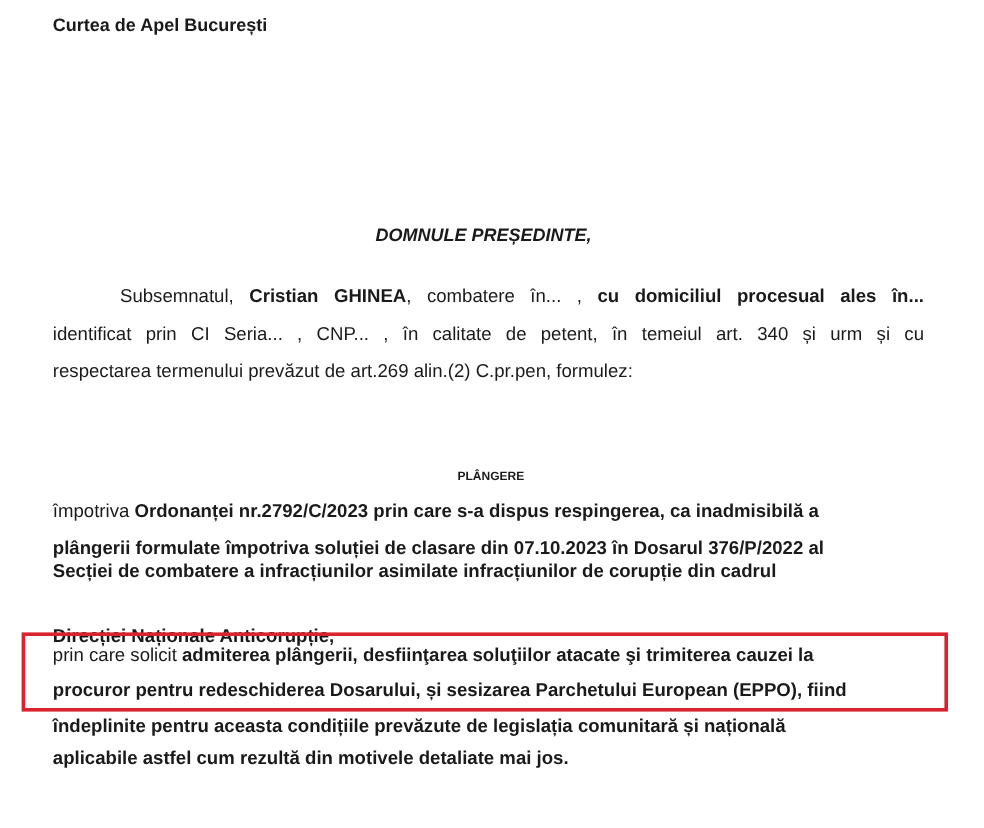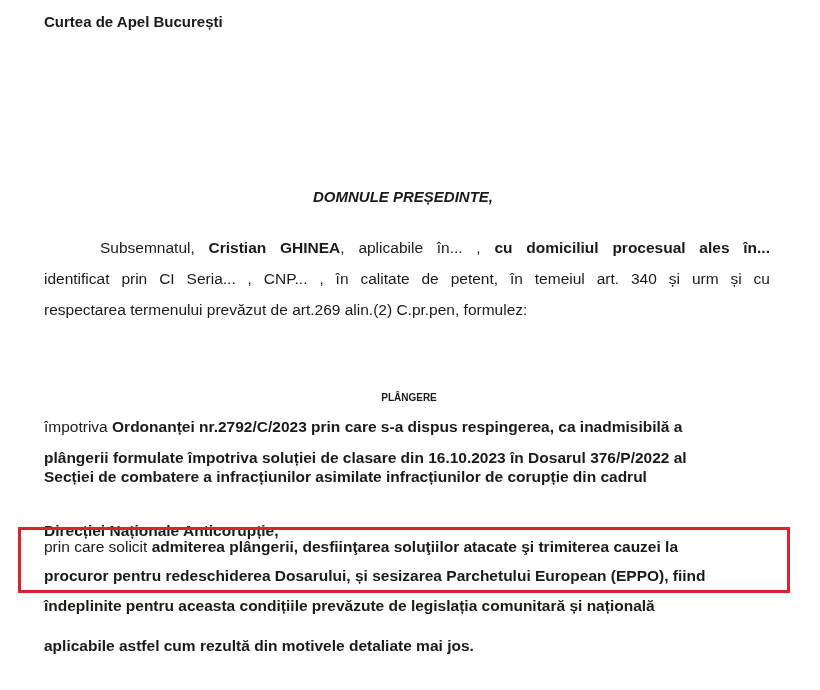--- a/index.html
+++ b/index.html
@@ -24,36 +24,36 @@
 </head>
 <body>
 
 <div>
 
   <div class="line court">Curtea de Apel București</div>
 
   <div class="line salut"><span>DOMNULE PREȘEDINTE,</span></div>
 
   <div class="line just" style="top:238px; text-indent:56px; width:726px;">
-    <span>Subsemnatul, </span><b>Cristian GHINEA</b><span>, aplicabile în... , </span><b>cu domiciliul procesual ales în...</b>
+    <span>Subsemnatul, </span><b>Cristian GHINEA</b><span>, combatere în... , </span><b>cu domiciliul procesual ales în...</b>
   </div>
   <div class="line just" style="top:269px;">identificat prin CI Seria... , CNP... , în calitate de petent, în temeiul art. 340 și urm și cu</div>
   <div class="line nojust" style="top:300px;">respectarea termenului  prevăzut de art.269 alin.(2) C.pr.pen, formulez:</div>
 
   <div class="line title"><span>PLÂNGERE</span></div>
 
   <div class="line" style="top:417px;">
     <span>împotriva </span><b>Ordonanței nr.2792/C/2023 prin care s-a dispus respingerea, ca inadmisibilă a</b>
   </div>
-  <div class="line" style="top:448px; font-weight:bold;">plângerii formulate împotriva soluției de clasare din 16.10.2023 în Dosarul 376/P/2022 al</div>
+  <div class="line" style="top:448px; font-weight:bold;">plângerii formulate împotriva soluției de clasare din 07.10.2023 în Dosarul 376/P/2022 al</div>
   <div class="line" style="top:467px; font-weight:bold;">Secției de combatere a infracțiunilor asimilate infracțiunilor de corupție din cadrul</div>
   <div class="line" style="top:521px; font-weight:bold;">Direcției Naționale Anticorupție,</div>
 
   <div class="redbox"></div>
 
   <div class="line" style="top:537px;">
     <span>prin care solicit </span><b>admiterea plângerii, desfiinţarea soluţiilor atacate şi trimiterea cauzei la</b>
   </div>
   <div class="line" style="top:566px; font-weight:bold;">procuror pentru redeschiderea Dosarului, și sesizarea Parchetului European (EPPO), fiind</div>
   <div class="line" style="top:596px; font-weight:bold;">îndeplinite pentru aceasta condițiile prevăzute de legislația comunitară și națională</div>
-  <div class="line" style="top:623px; font-weight:bold;margin-top:13px;">aplicabile astfel cum rezultă din motivele detaliate mai jos.</div>
+  <div class="line" style="top:623px; font-weight:bold;">aplicabile astfel cum rezultă din motivele detaliate mai jos.</div>
 
 </div>
 
 </body></html>

